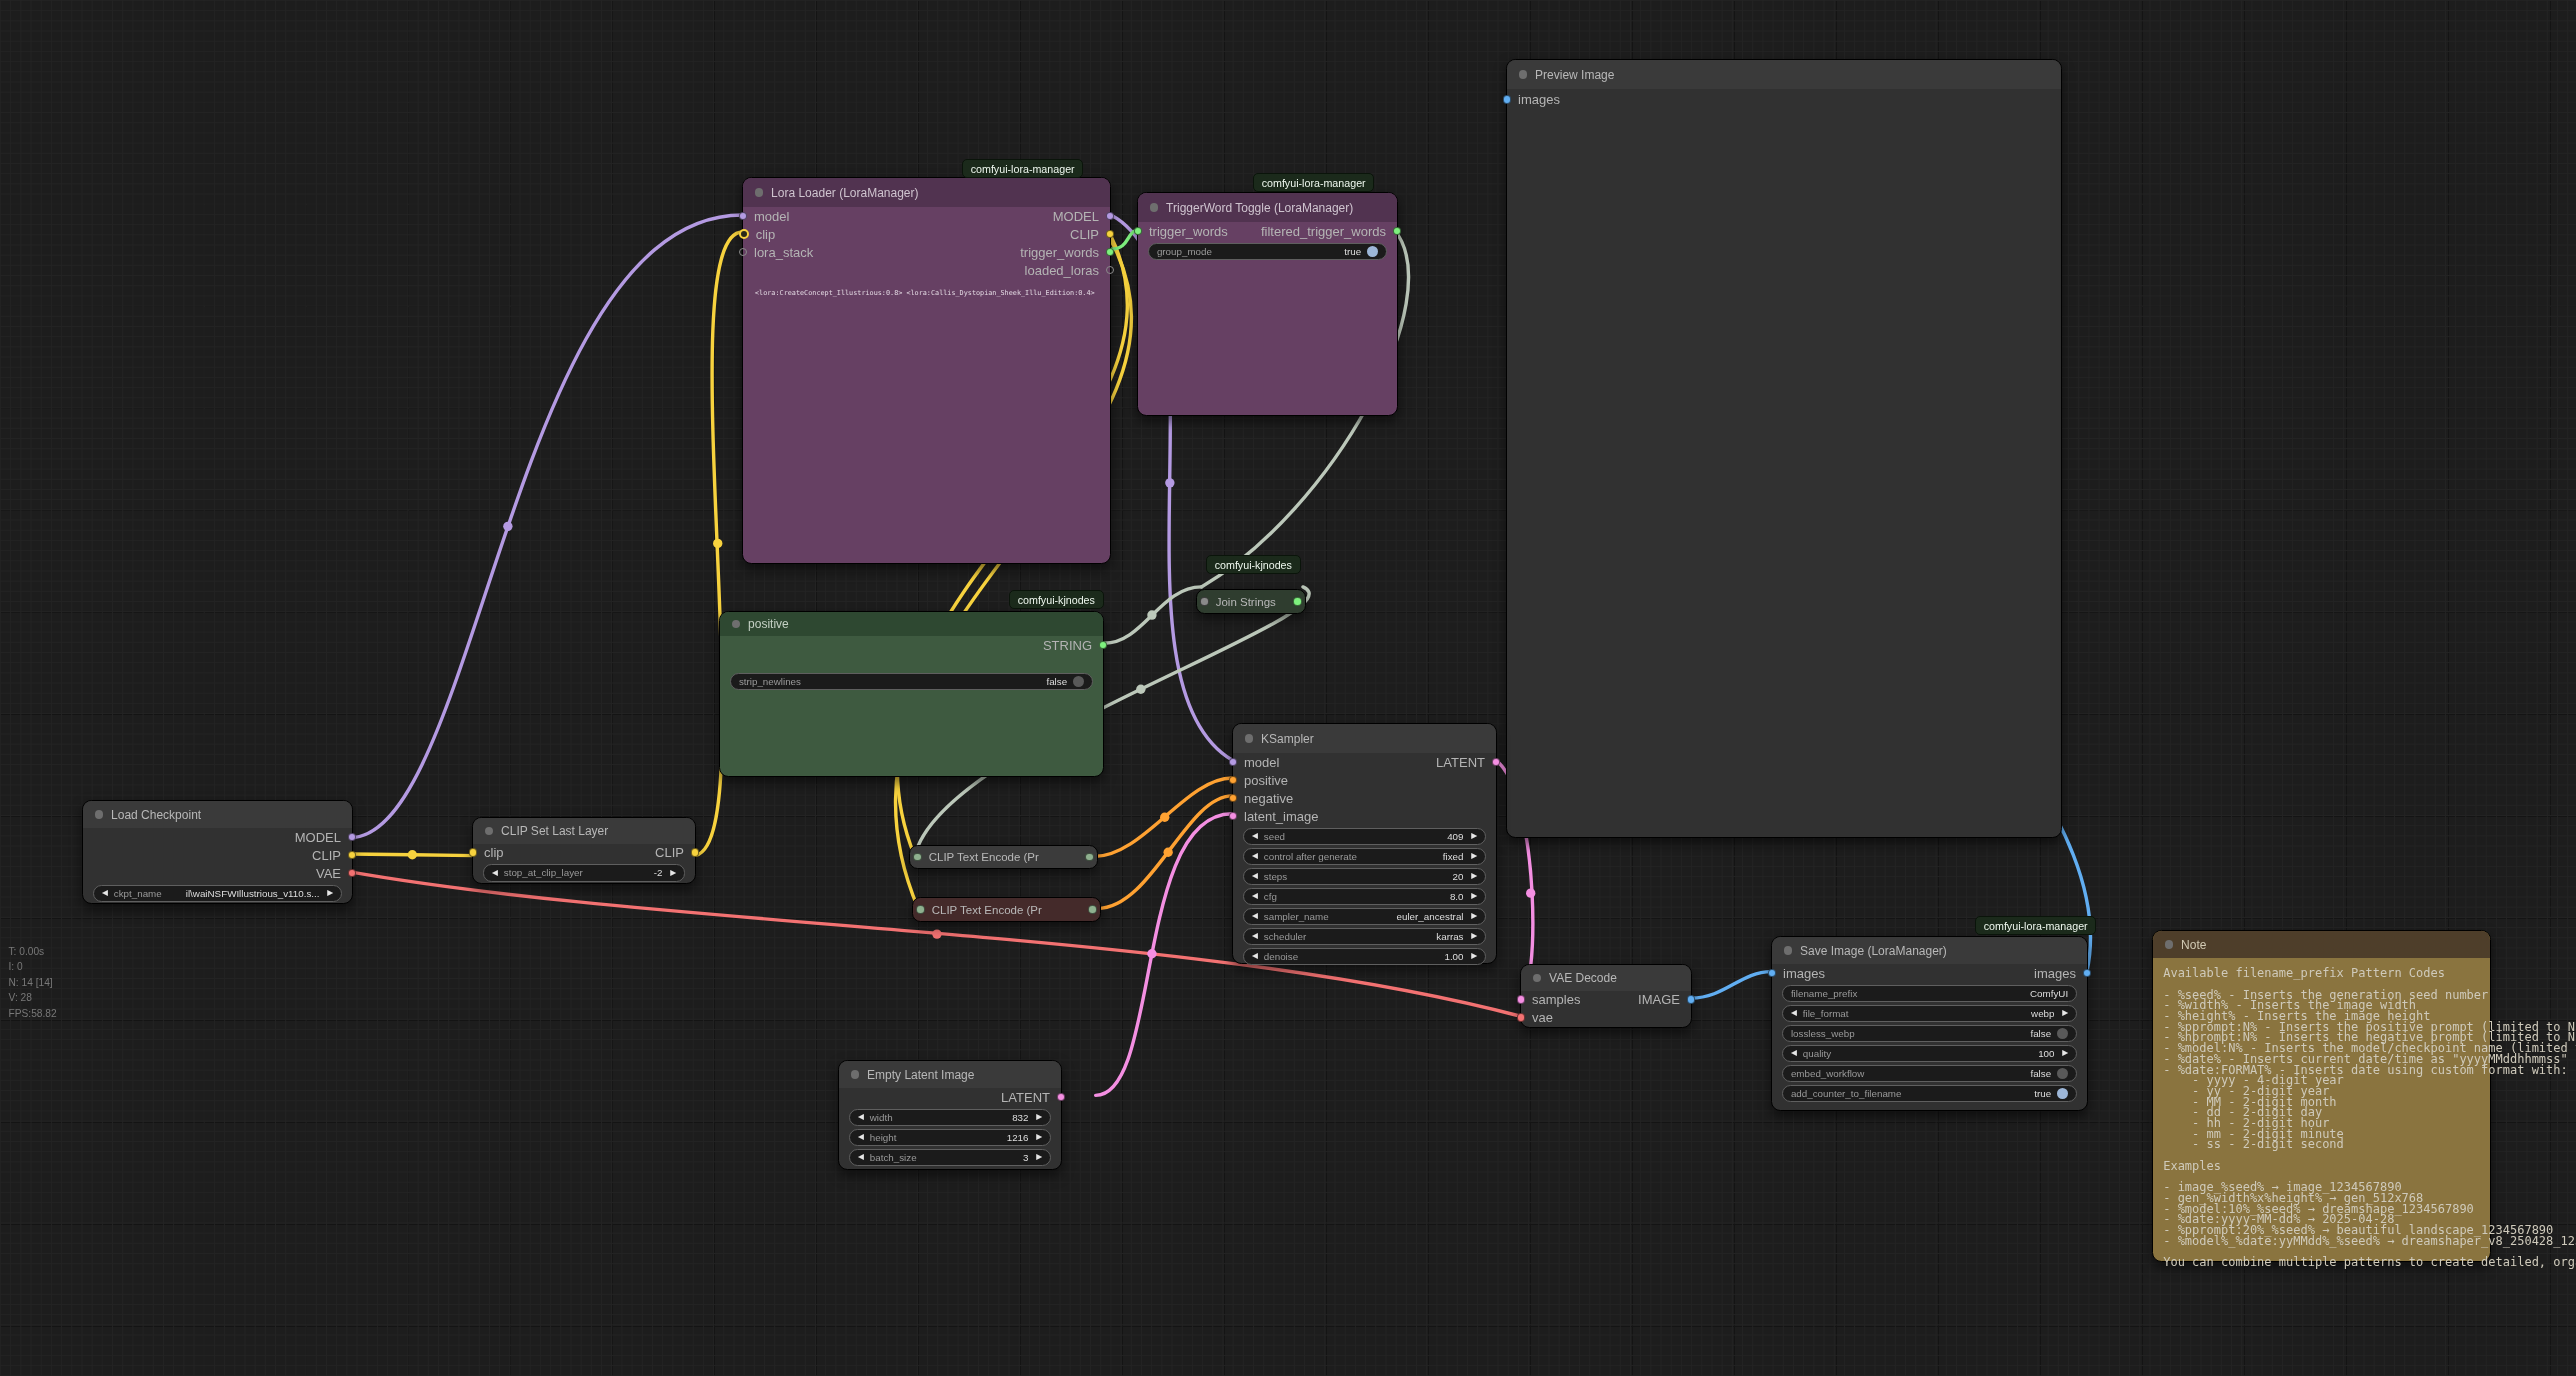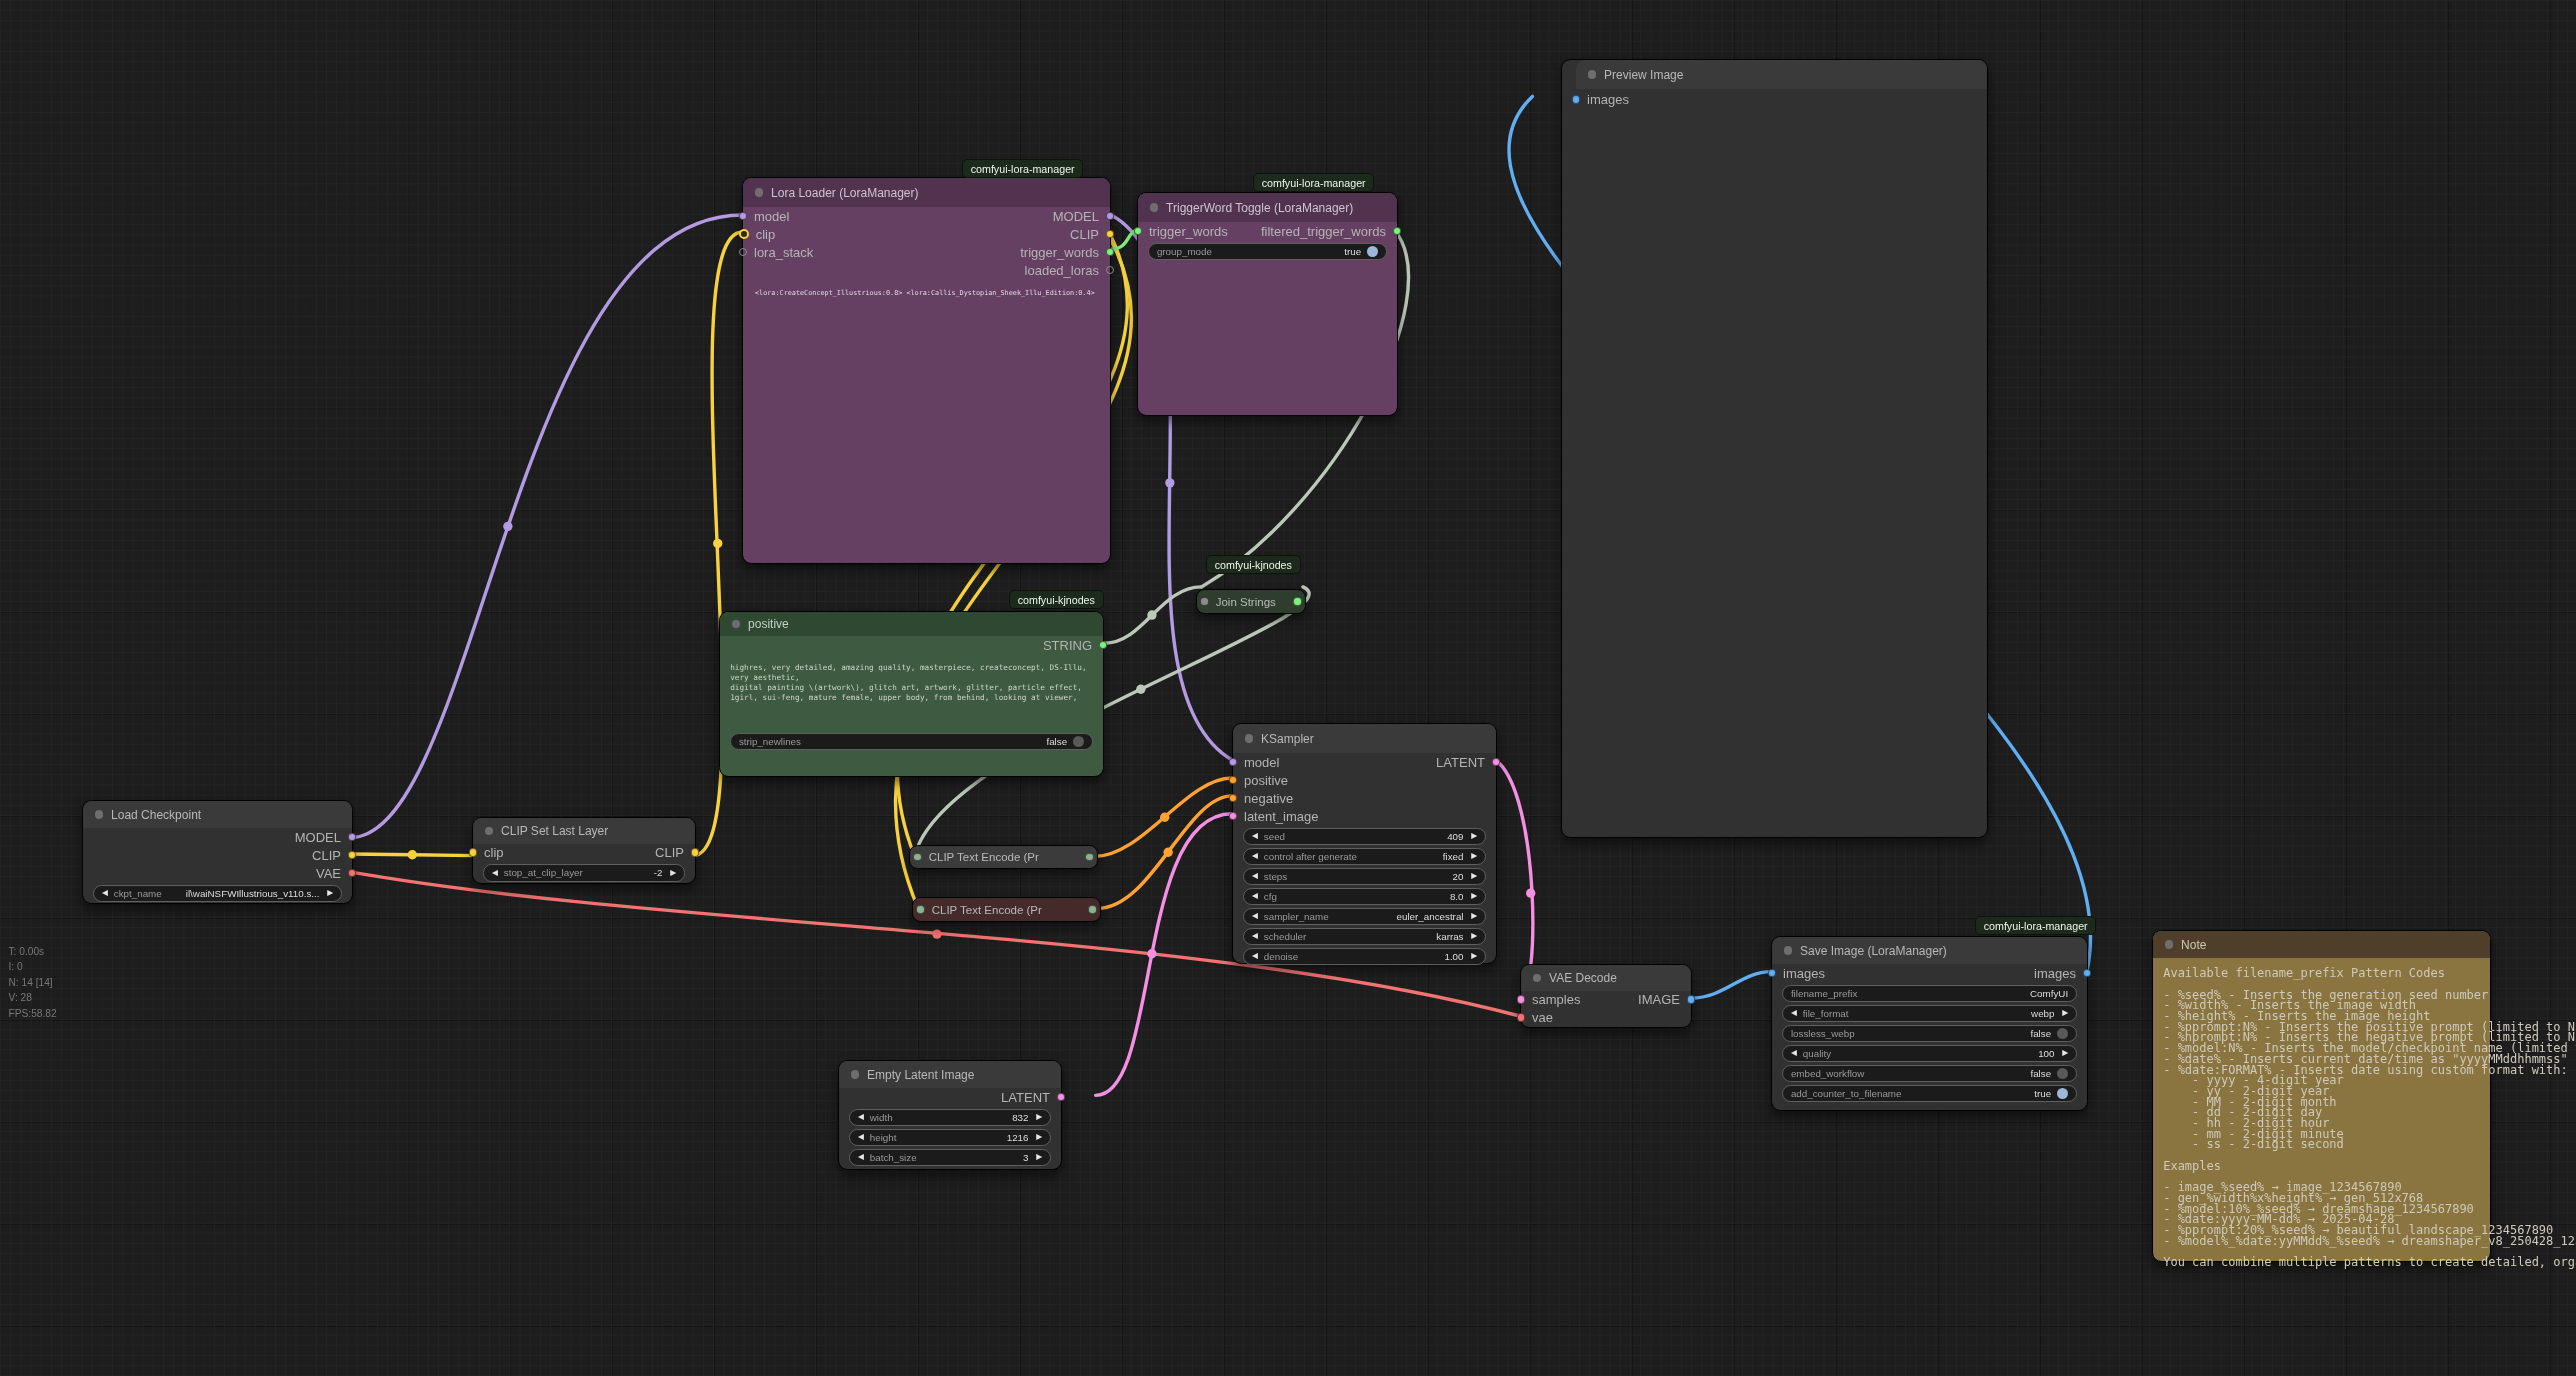--- a/index.html
+++ b/index.html
@@ -89,21 +89,21 @@
     <path d="M1982,1170 C2022,1170 2040,1139 2076,1139" stroke="#61aef2"></path>
     <path d="M2446,1139 C2520,800 1600,300 1796,113" stroke="#61aef2"></path>
   </svg>
 
   <div id="stats">T: 0.00s
 I: 0
 N: 14 [14]
 V: 28
 FPS:58.82</div>
 
-  <div class="node" style="left:1561px;top:59px;width:427px;height:779px;padding-left:14px;">
+  <div class="node" style="left:1506px;top:59px;width:556px;height:779px;">
     <div class="titlebar" style="height:29px;">
         <span class="tdot"></span>
         <span>Preview Image</span>
       </div>
     <div class="row" style="margin-top:1.7px;">
       <div class="pin">
           <span class="dot d-blue"></span>
           <span class="plabel">images</span>
         </div>
     </div>
@@ -236,24 +236,20 @@
     <div class="titlebar" style="height:24px;">
         <span class="tdot"></span>
         <span>positive</span>
       </div>
     <div class="row">
       <div class="pout">
           <span class="plabel">STRING</span>
           <span class="dot d-green"></span>
         </div>
     </div>
-    <div class="mono" style="margin:8.5px 0 0 10.2px;font-size:7.7px;line-height:10.2px;color:#ccd6cc;overflow:hidden;height:51px;">highres, very detailed, amazing quality, masterpiece, createconcept, DS-Illu,
-very aesthetic,
-digital painting \(artwork\), glitch art, artwork, glitter, particle effect,
-1girl, sui-feng, mature female, upper body, from behind, looking at viewer,</div>
     <div class="widget" style="margin-top:19px;">
       <span class="wlabel">strip_newlines</span>
       <span class="wvalue">false</span>
       <span class="toggle off"></span>
     </div>
   </div>
 
   <div class="badge" style="left:1206px;top:555px;">comfyui-kjnodes</div>
   <div class="node collapsed" style="left:1196px;top:547px;width:110px;height:25px;background:#2f3d2f;margin-top:42px;">
     <span class="dot d-gray cl"></span>

